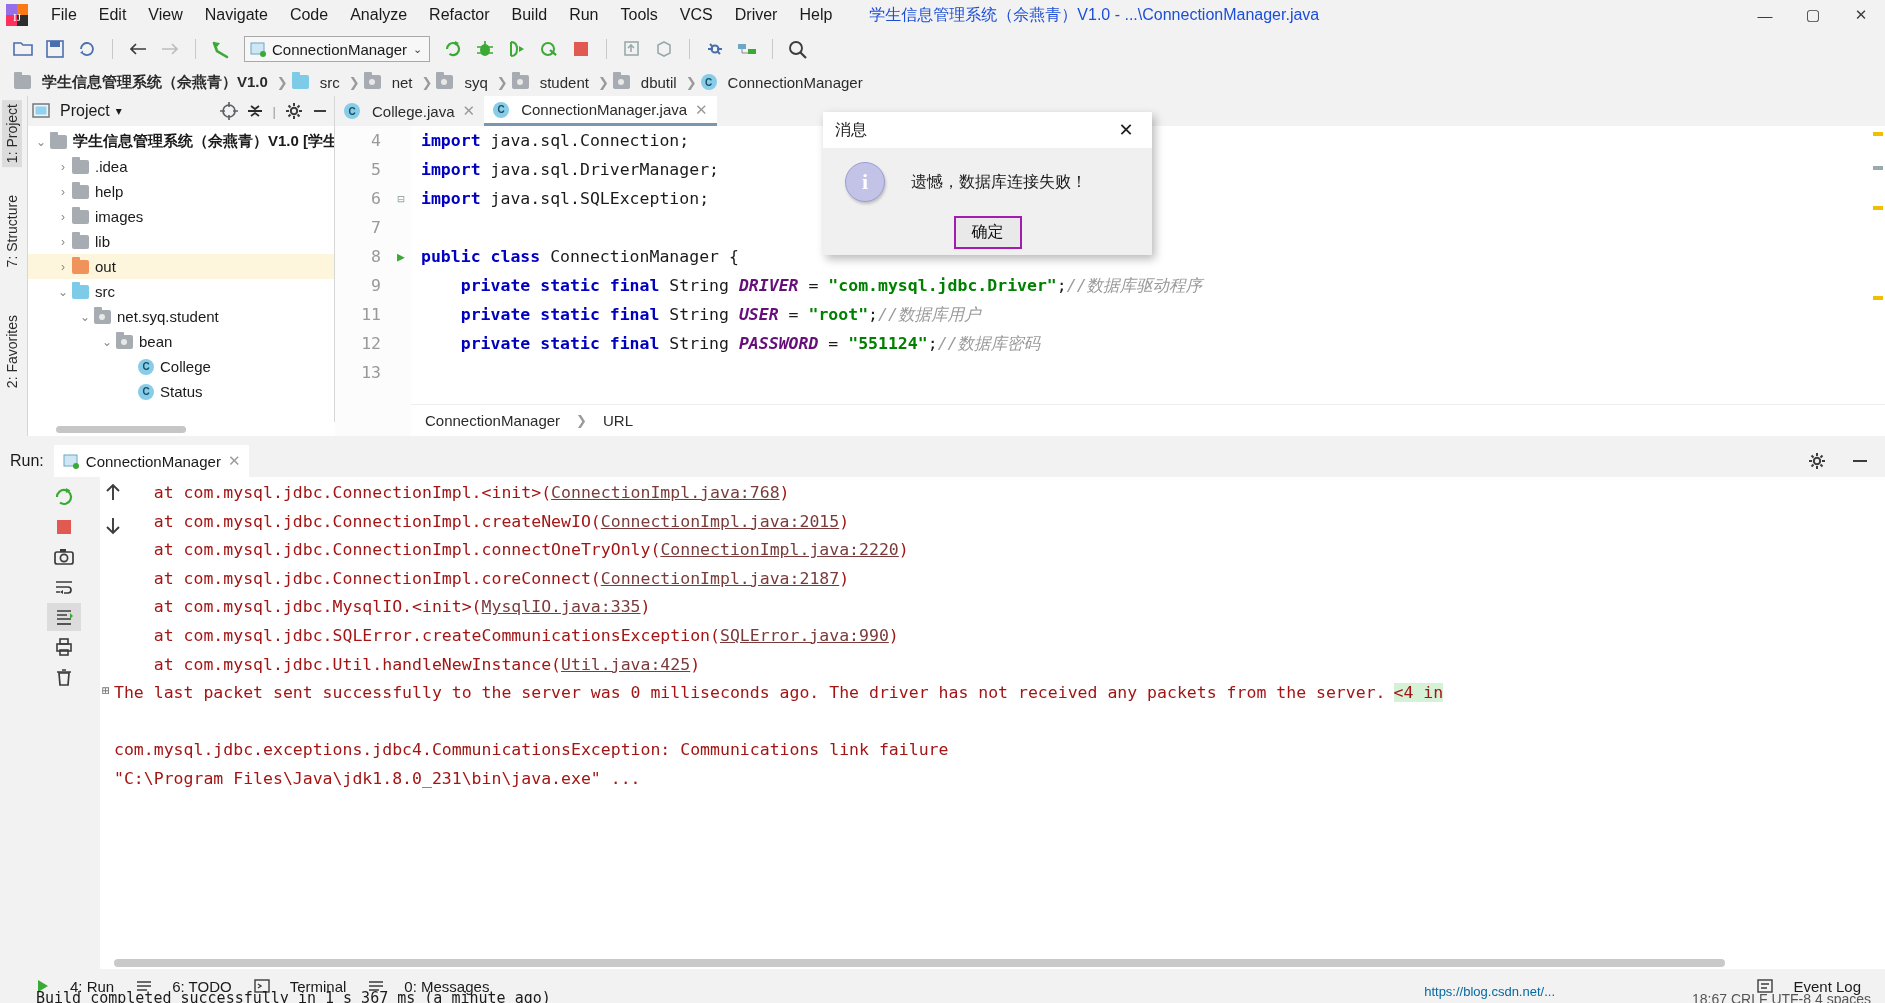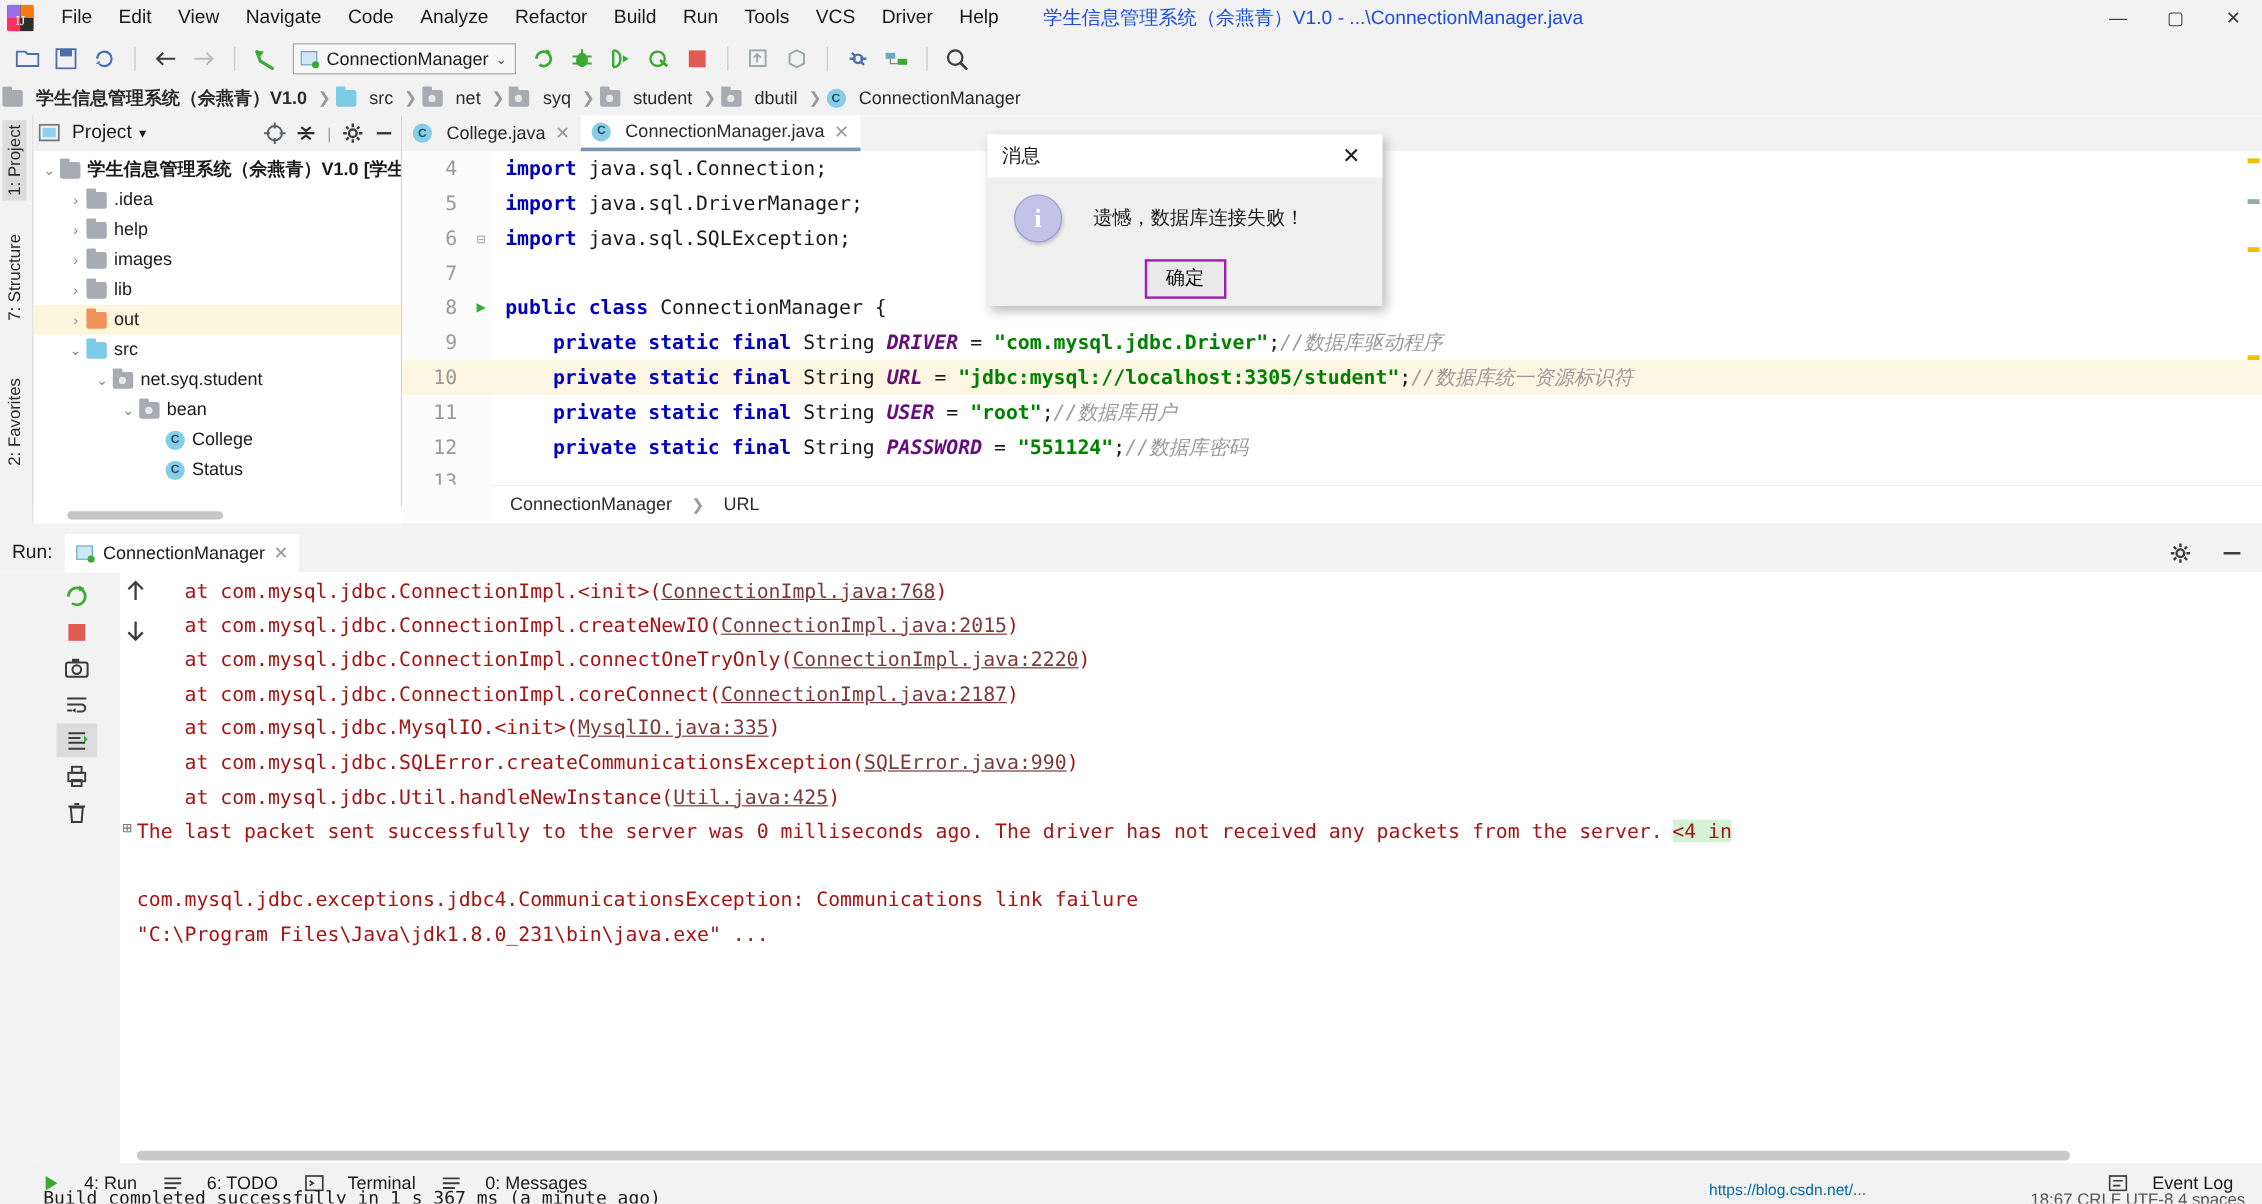--- a/index.html
+++ b/index.html
@@ -23,21 +23,21 @@
 
   
   .toolbar { display:flex; align-items:center; height:38px; padding-left:8px; background:#f2f2f2; gap:2px;}
   .tb-icon { width:30px; height:30px; display:flex; align-items:center; justify-content:center; }
   .tb-sep { width:1px; height:20px; background:#c9c9c9; margin:0 8px; }
   .runcfg { display:flex; align-items:center; height:26px; border:1px solid #a9a9a9; background:#f7f7f7; padding:0 7px 0 5px; gap:6px; margin:0 6px;}
   .runcfg .lbl { font-size:15px; color:#1a1a1a;}
   .runcfg .caret { font-size:11px; color:#444; }
 
   
-  .crumbs { display:flex; align-items:center; height:28px; padding-left:0; gap:0; background:#f2f2f2; }
+  .crumbs { display:flex; align-items:center; height:28px; padding-left:12px; gap:0; background:#f2f2f2; }
   .crumb { display:flex; align-items:center; gap:5px; padding:0 7px 0 2px; font-size:15px; color:#2b2b2b;}
   .crumb.bold { font-weight:bold; }
   .crumb-sep { color:#9a9a9a; font-size:13px; margin:0 2px;}
 
   
   .mid { position:relative; height:340px; display:flex; background:#fff; }
   .leftrail { width:28px; background:#f2f2f2; position:relative; border-right:1px solid #d6d6d6;}
   .vtab { position:absolute; left:2px; writing-mode:vertical-rl; transform:rotate(180deg);
           font-size:14px; color:#2b2b2b; white-space:nowrap; padding:4px 2px; }
   .vtab.sel { background:#dcdcdc; }
@@ -440,21 +440,20 @@
         </div>
       </div>
       <div class="gut"></div>
       <div class="code" id="code">
           <div class="ln"><span class="num">4</span><span class="fold"></span><span class="src"><span class="k">import </span><span>java.sql.Connection;</span></span></div>
           <div class="ln"><span class="num">5</span><span class="fold"></span><span class="src"><span class="k">import </span><span>java.sql.DriverManager;</span></span></div>
           <div class="ln"><span class="num">6</span><span class="fold">⊟</span><span class="src"><span class="k">import </span><span>java.sql.SQLException;</span></span></div>
           <div class="ln"><span class="num">7</span><span class="fold"></span><span class="src"></span></div>
           <div class="ln"><span class="num">8</span><span class="fold runarrow">▶</span><span class="src"><span class="k">public class </span><span>ConnectionManager {</span></span></div>
           <div class="ln"><span class="num">9</span><span class="fold"></span><span class="src"><span class="k">    private static final </span><span>String </span><span class="f">DRIVER</span><span> = </span><span class="s">"com.mysql.jdbc.Driver"</span><span>;</span><span class="c">//数据库驱动程序</span></span></div>
-          <div class="ln hl"><span class="num">10</span><span class="fold"></span><span class="src"><span class="k">    private static final </span><span>String </span><span class="f">URL</span><span> = </span><span class="s">"jdbc:mysql://localhost:3305/student"</span><span>;</span><span class="c">//数据库统一资源标识符</span></span></div>
           <div class="ln"><span class="num">11</span><span class="fold"></span><span class="src"><span class="k">    private static final </span><span>String </span><span class="f">USER</span><span> = </span><span class="s">"root"</span><span>;</span><span class="c">//数据库用户</span></span></div>
           <div class="ln"><span class="num">12</span><span class="fold"></span><span class="src"><span class="k">    private static final </span><span>String </span><span class="f">PASSWORD</span><span> = </span><span class="s">"551124"</span><span>;</span><span class="c">//数据库密码</span></span></div>
           <div class="ln"><span class="num">13</span><span class="fold"></span><span class="src"></span></div>
         </div>
       <div class="markers">
         <div class="mk" style="top:6px;background:#f0c000;"></div>
         <div class="mk" style="top:40px;background:#9aa;"></div>
         <div class="mk" style="top:80px;background:#f0c000;"></div>
         <div class="mk" style="top:170px;background:#f0c000;"></div>
       </div>

